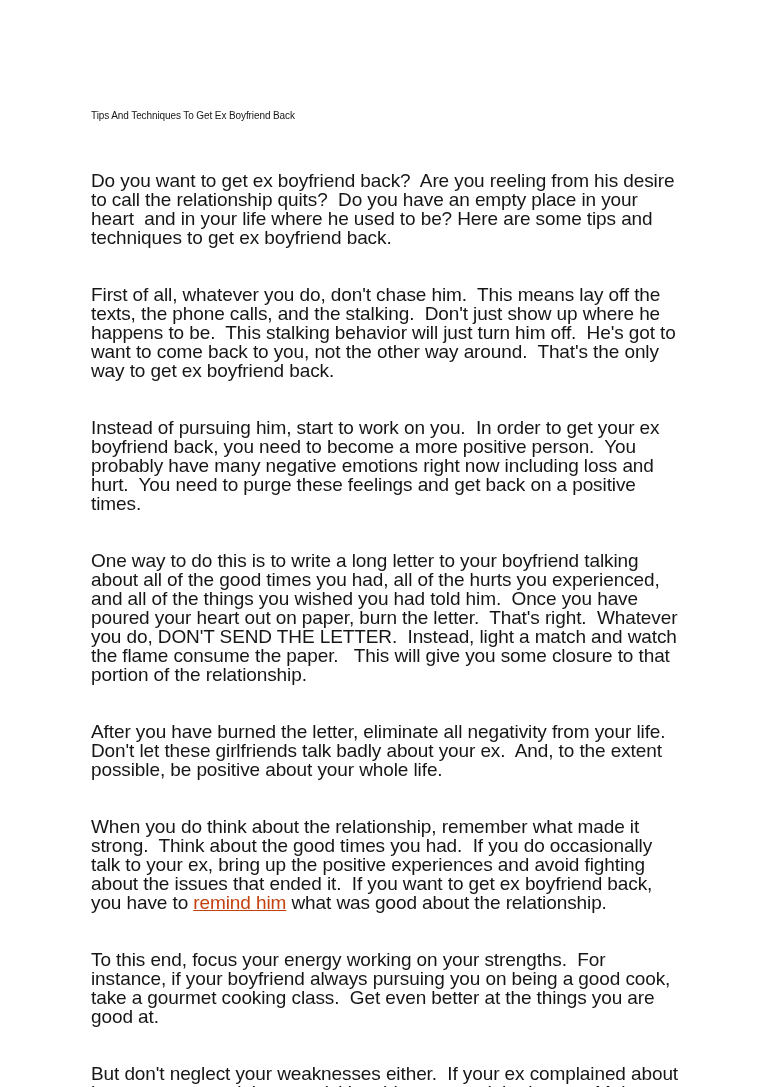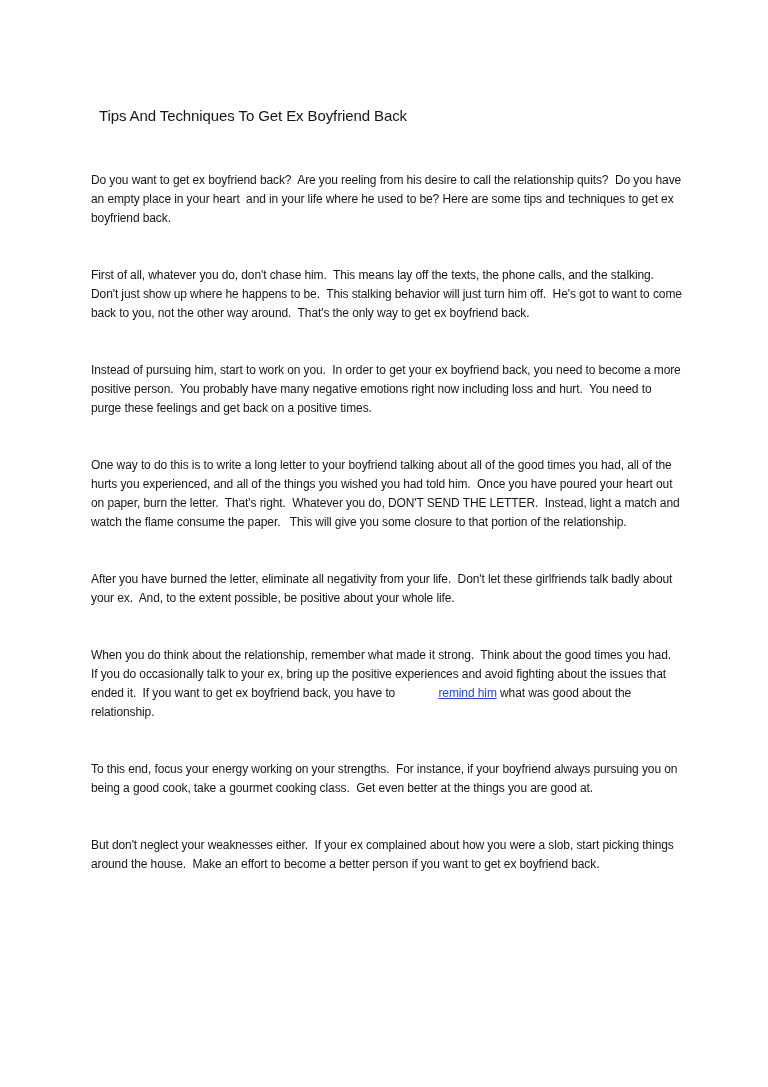--- a/index.html
+++ b/index.html
@@ -16,39 +16,38 @@
     font-family: "Liberation Sans", "DejaVu Sans", sans-serif;
     color: #161616;
   }
   .content {
     position: absolute;
     left: 91px;
     top: 106px;
     width: 592px;
   }
   .doc-title {
-    font-size: 15px;
+    font-size: 10px;
     line-height: 19px;
     letter-spacing: -0.1px;
     font-weight: 400;
-    margin: 0 0 46px 8px;
+    margin: 0 0 46px 0;
     white-space: pre-wrap;
   }
   p.para {
-    font-size: 12px;
+    font-size: 19px;
     line-height: 19px;
     letter-spacing: -0.1px;
     margin: 0 0 38px 0;
     white-space: pre-wrap;
   }
   a.inline-link {
-    color: #1d4ed8;
+    color: #c2410c;
     text-decoration: underline;
     cursor: pointer;
-    margin-left: 40px;
   }
 </style>
 </head>
 <body>
 
 <div class="page">
   <div class="content">
 
     <div class="doc-title">Tips And Techniques To Get Ex Boyfriend Back</div>
 

